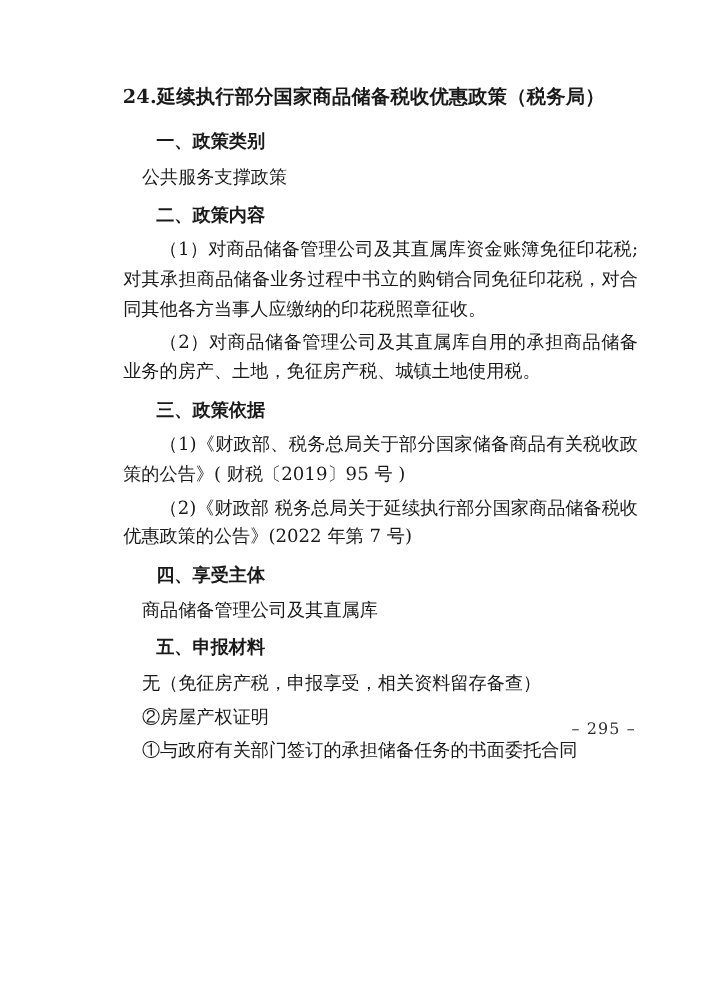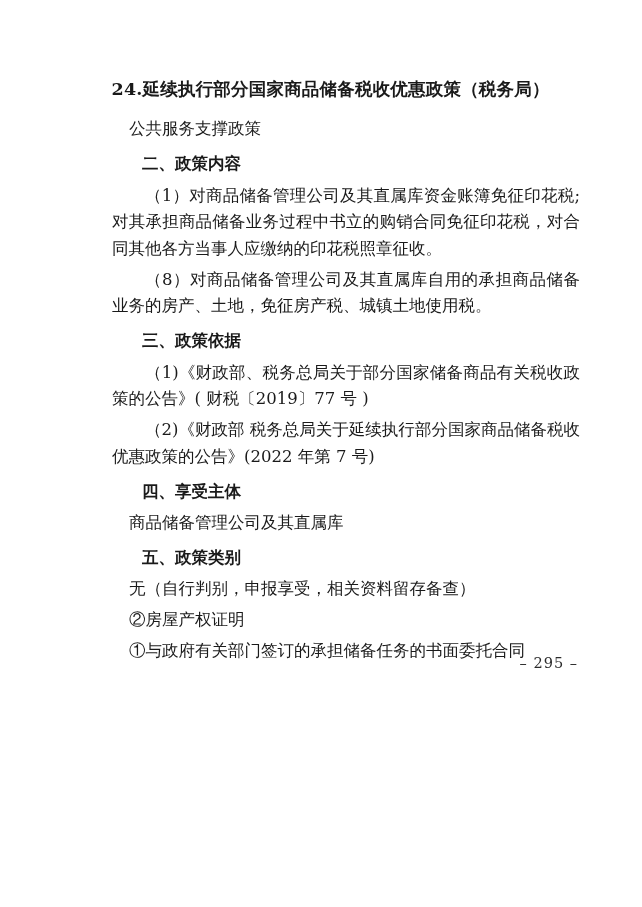--- a/index.html
+++ b/index.html
@@ -62,33 +62,34 @@
     letter-spacing: 1px;
   }
 </style>
 </head>
 <body>
 
 <div class="page">
 
   <h1 class="doc-title">24.延续执行部分国家商品储备税收优惠政策（税务局）</h1>
 
+  <h2 class="section-head">一、政策类别</h2>
   <p class="para noindent">公共服务支撑政策</p>
 
   <h2 class="section-head">二、政策内容</h2>
   <p class="para indent">（1）对商品储备管理公司及其直属库资金账簿免征印花税; 对其承担商品储备业务过程中书立的购销合同免征印花税，对合同其他各方当事人应缴纳的印花税照章征收。</p>
-  <p class="para indent">（8）对商品储备管理公司及其直属库自用的承担商品储备业务的房产、土地，免征房产税、城镇土地使用税。</p>
+  <p class="para indent">（2）对商品储备管理公司及其直属库自用的承担商品储备业务的房产、土地，免征房产税、城镇土地使用税。</p>
 
   <h2 class="section-head">三、政策依据</h2>
-  <p class="para indent">（1)《财政部、税务总局关于部分国家储备商品有关税收政策的公告》( 财税〔2019〕77 号 )</p>
+  <p class="para indent">（1)《财政部、税务总局关于部分国家储备商品有关税收政策的公告》( 财税〔2019〕95 号 )</p>
   <p class="para indent">（2)《财政部 税务总局关于延续执行部分国家商品储备税收优惠政策的公告》(2022 年第 7 号)</p>
 
   <h2 class="section-head">四、享受主体</h2>
   <p class="para noindent">商品储备管理公司及其直属库</p>
 
-  <h2 class="section-head">五、政策类别</h2>
-  <p class="para noindent">无（自行判别，申报享受，相关资料留存备查）</p>
+  <h2 class="section-head">五、申报材料</h2>
+  <p class="para noindent">无（免征房产税，申报享受，相关资料留存备查）</p>
 
   <p class="para noindent">②房屋产权证明</p>
   <p class="para noindent">①与政府有关部门签订的承担储备任务的书面委托合同</p>
 
   <div class="page-number">– 295 –</div>
 </div>
 
 </body></html>

